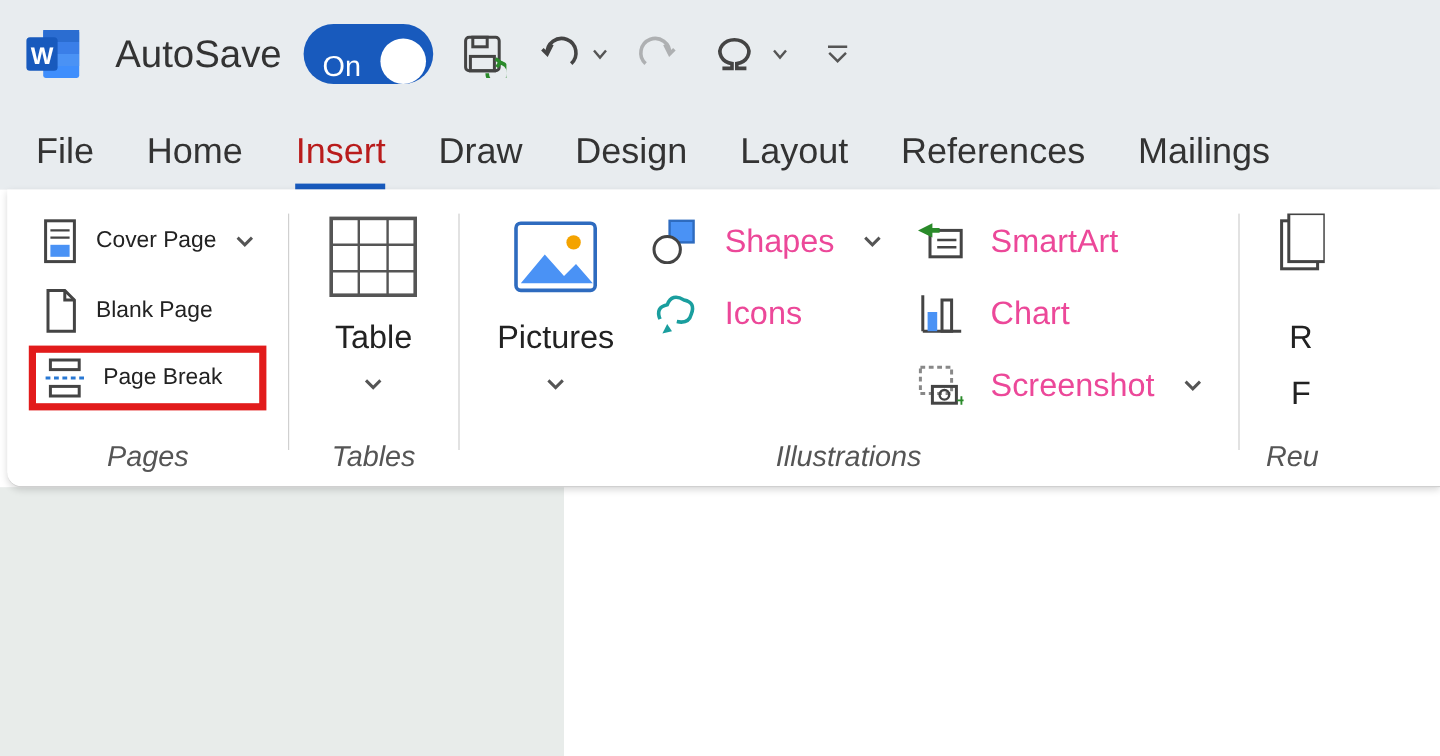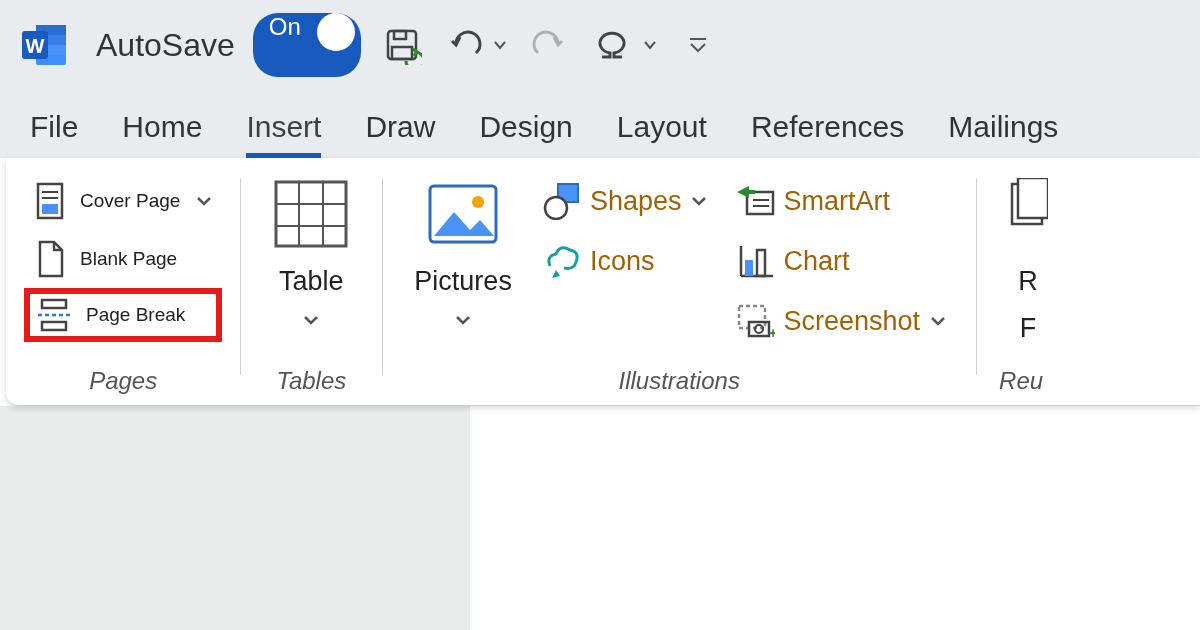--- a/index.html
+++ b/index.html
@@ -24,25 +24,25 @@
     width: 48px;
     height: 48px;
   }
   .autosave-label {
     font-size: 32px;
     color: #333;
     margin-left: 10px;
   }
   .toggle {
     width: 108px;
-    height: 64px;
+    height: 50px;
     background: #185abd;
     border-radius: 25px;
     display: flex;
-    align-items: flex-start;
+    align-items: flex-end;
     padding: 0 6px;
     position: relative;
   }
   .toggle-text {
     color: #fff;
     font-size: 24px;
     margin-left: 10px;
   }
   .toggle-knob {
     width: 38px;
@@ -76,21 +76,21 @@
     padding: 0 30px;
     gap: 44px;
   }
   .tab {
     font-size: 30px;
     color: #333;
     padding-bottom: 14px;
     cursor: pointer;
   }
   .tab.active {
-    color: #404040;
+    color: #b91c1c;
     font-weight: 400;
     border-bottom: 5px solid #185abd;
     padding-bottom: 9px;
   }
 
   
   .ribbon {
     background: #fff;
     height: 248px;
     display: flex;
@@ -146,24 +146,24 @@
   }
   .big-btn-label { font-size:27px; color:#222; }
   .chev-center { font-size:20px; color:#555; text-align:center; }
 
   
   .illus-row { display:flex; gap:4px; }
   .illus-col { display:flex; flex-direction:column; gap:2px; }
   .illus-item {
     display:flex;
     align-items:center;
-    gap:8px;
+    gap:22px;
     padding:10px 12px;
     font-size:27px;
-    color:#a16207;
+    color:#ec4899;
     cursor:pointer;
     white-space:nowrap;
   }
 
   
   .docarea {
     display:flex;
     height:224px;
     background:#e8ecea;
   }

